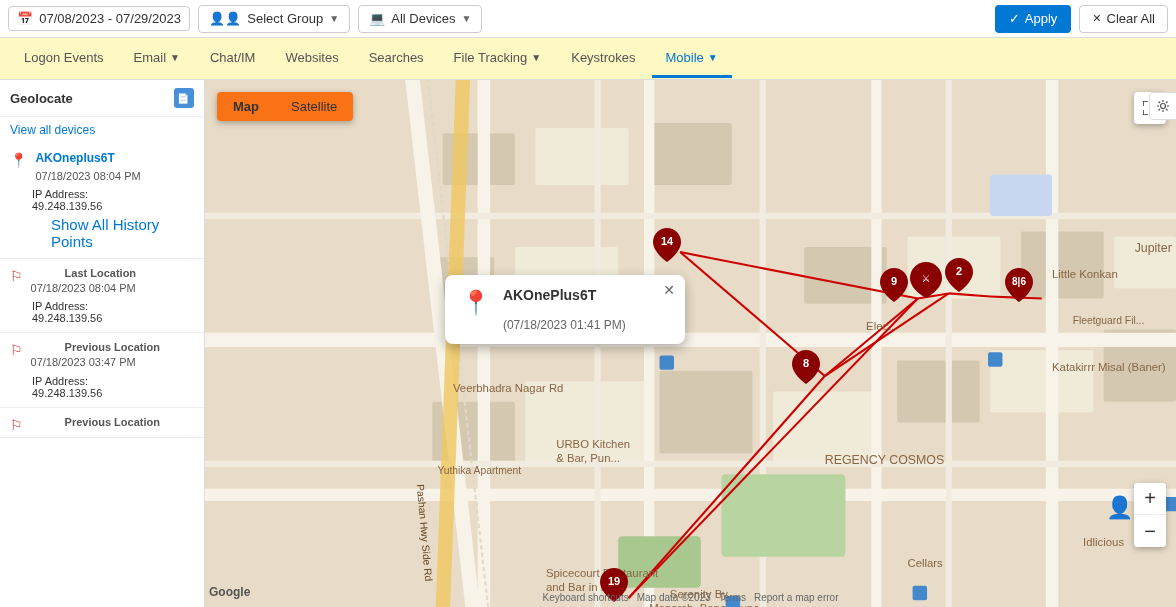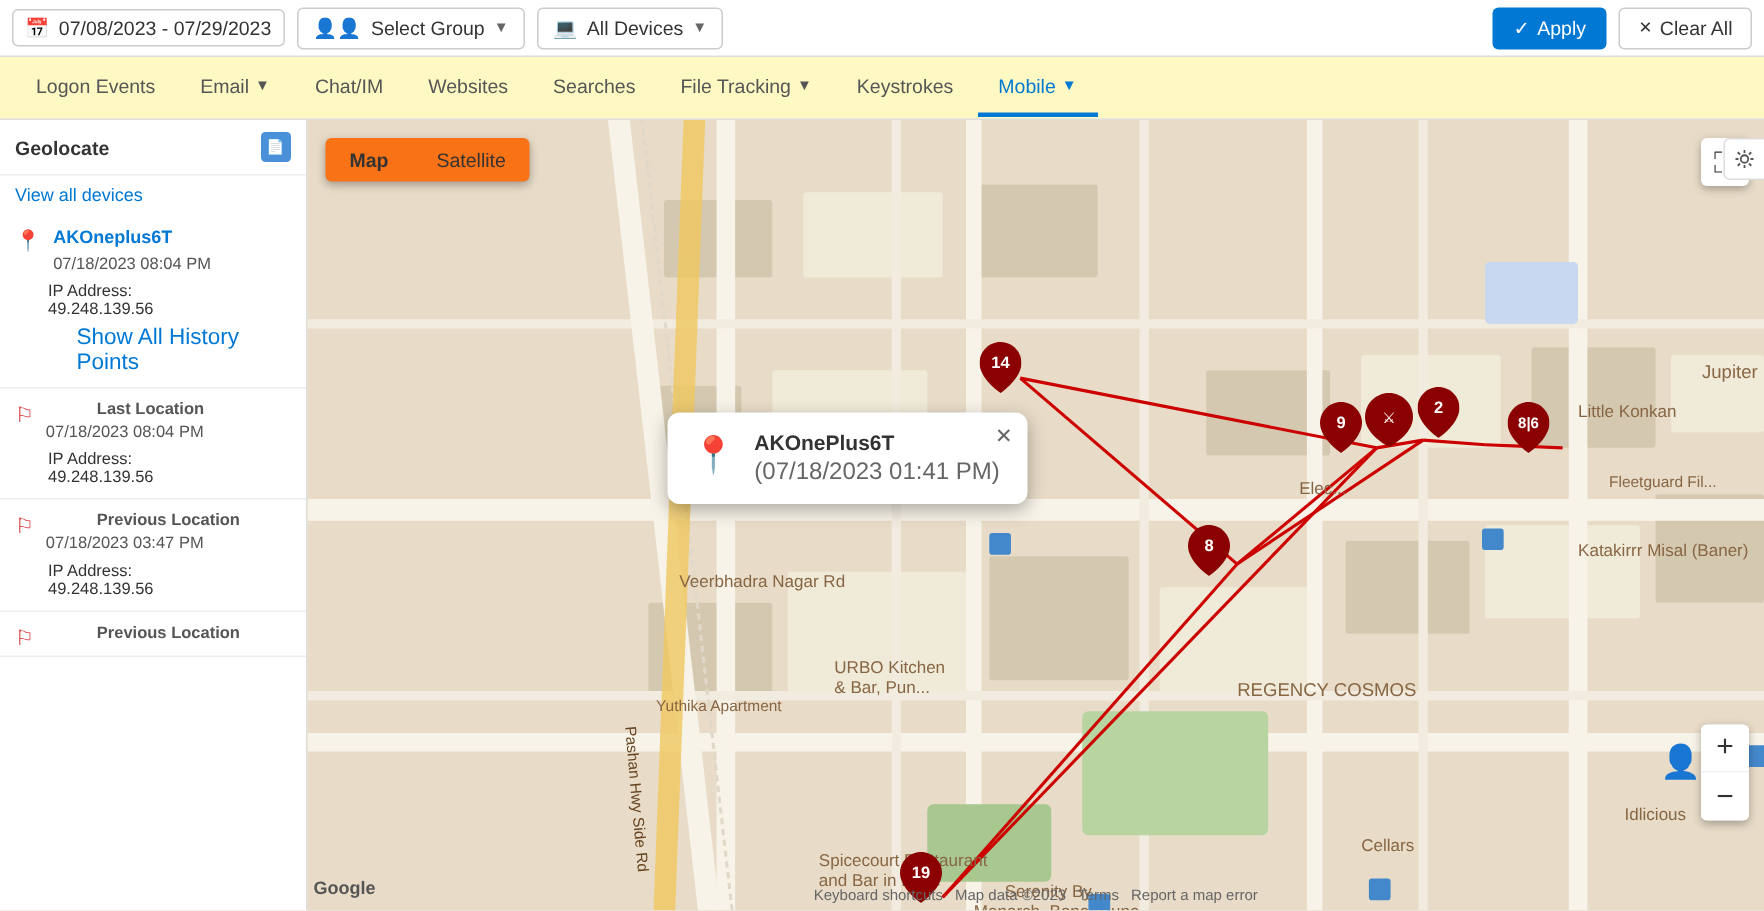--- a/index.html
+++ b/index.html
@@ -261,23 +261,23 @@
       font-size: 24px;
       color: #d32f2f;
       margin-top: 2px;
     }
     .popup-device-name {
       font-size: 14px;
       font-weight: 600;
       color: #333;
     }
     .popup-time {
-      font-size: 16px;
+      font-size: 12px;
       color: #666;
-      margin-top: 3px;
+      margin-top: 15px;
     }
 
     
     .map-zoom {
       position: absolute;
       bottom: 60px;
       right: 10px;
       display: flex;
       flex-direction: column;
       background: #fff;

